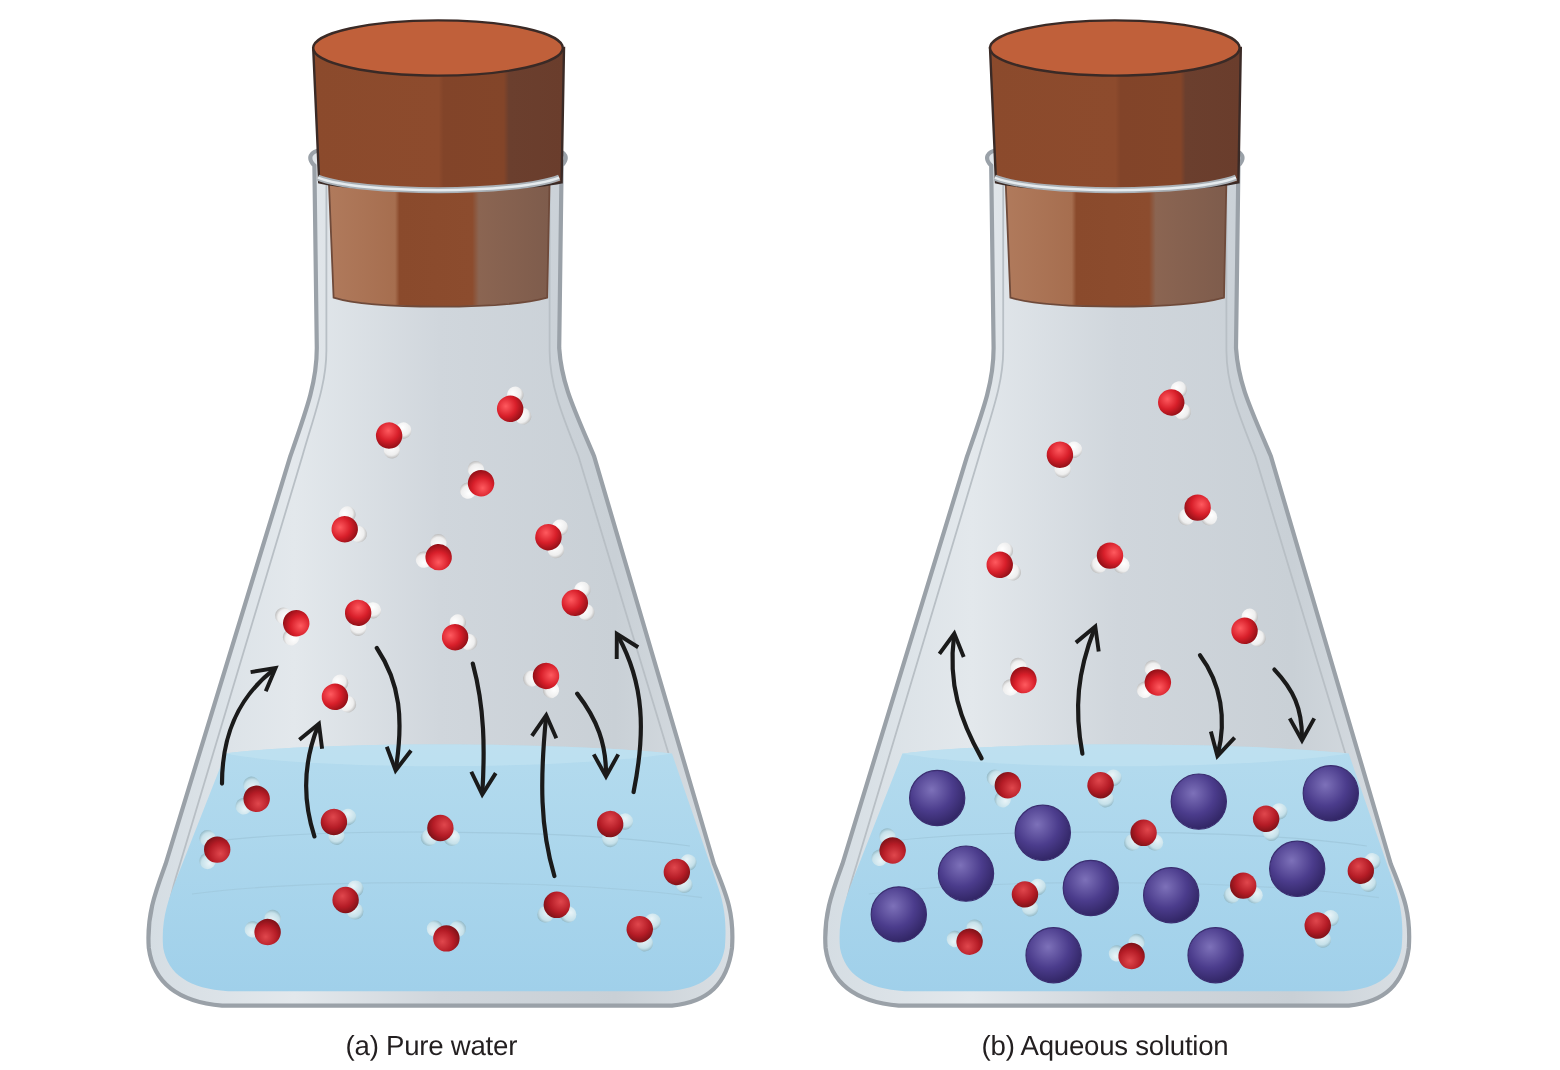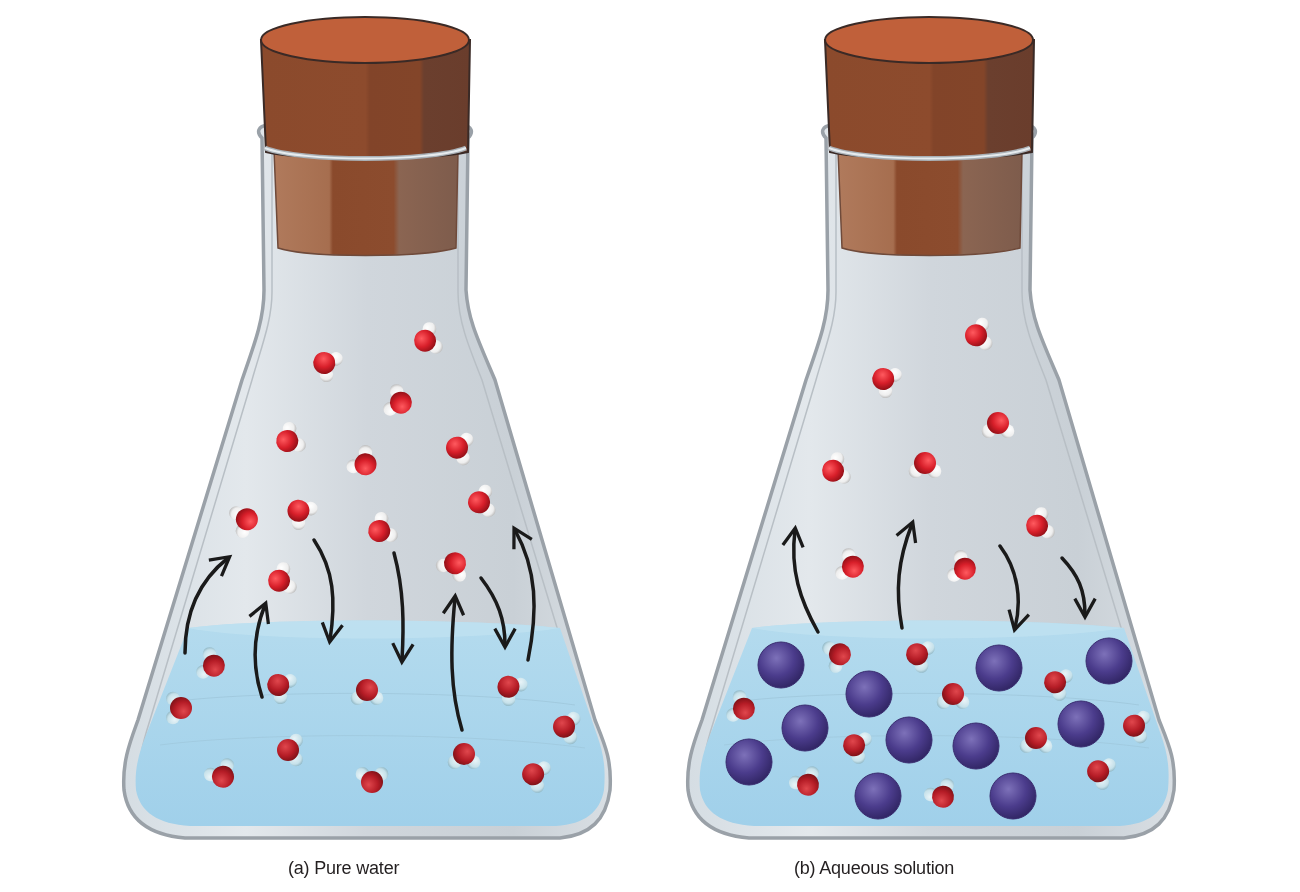--- a/index.html
+++ b/index.html
@@ -1,20 +1,20 @@
 <!DOCTYPE html>
 <html><head>
 <meta charset="utf-8">
 <style>
   html,body{margin:0;padding:0;background:#ffffff;}
   body{width:1300px;height:892px;position:relative;overflow:hidden;font-family:"Liberation Sans",sans-serif;}
   #stage{position:absolute;left:0;top:0;width:1300px;height:892px;}
-  .caption{position:absolute;top:858px;font-size:18px;color:#231f20;letter-spacing:-0.2px;white-space:nowrap;}
+  .caption{position:absolute;top:858px;font-size:23px;color:#231f20;letter-spacing:-0.2px;white-space:nowrap;}
   #cap-a{left:288px;}
-  #cap-b{left:794px;}
+  #cap-b{left:818px;}
 </style>
 </head>
 <body>
 
 <svg id="stage" width="1300" height="892" viewBox="0 0 1300 892" xmlns="http://www.w3.org/2000/svg">
   <defs>
     <radialGradient id="gO" cx="0.38" cy="0.35" r="0.7">
       <stop offset="0" stop-color="#ff5a5f"></stop>
       <stop offset="0.55" stop-color="#d81f2a"></stop>
       <stop offset="1" stop-color="#8f0f16"></stop>

